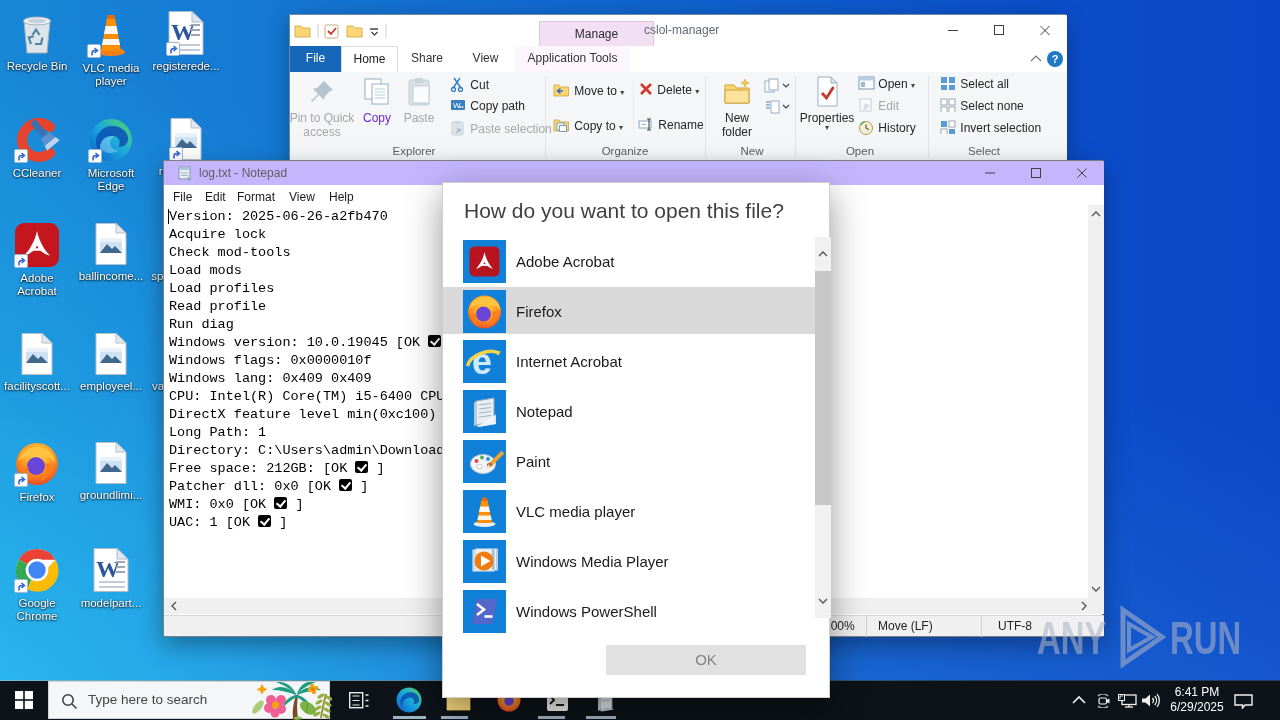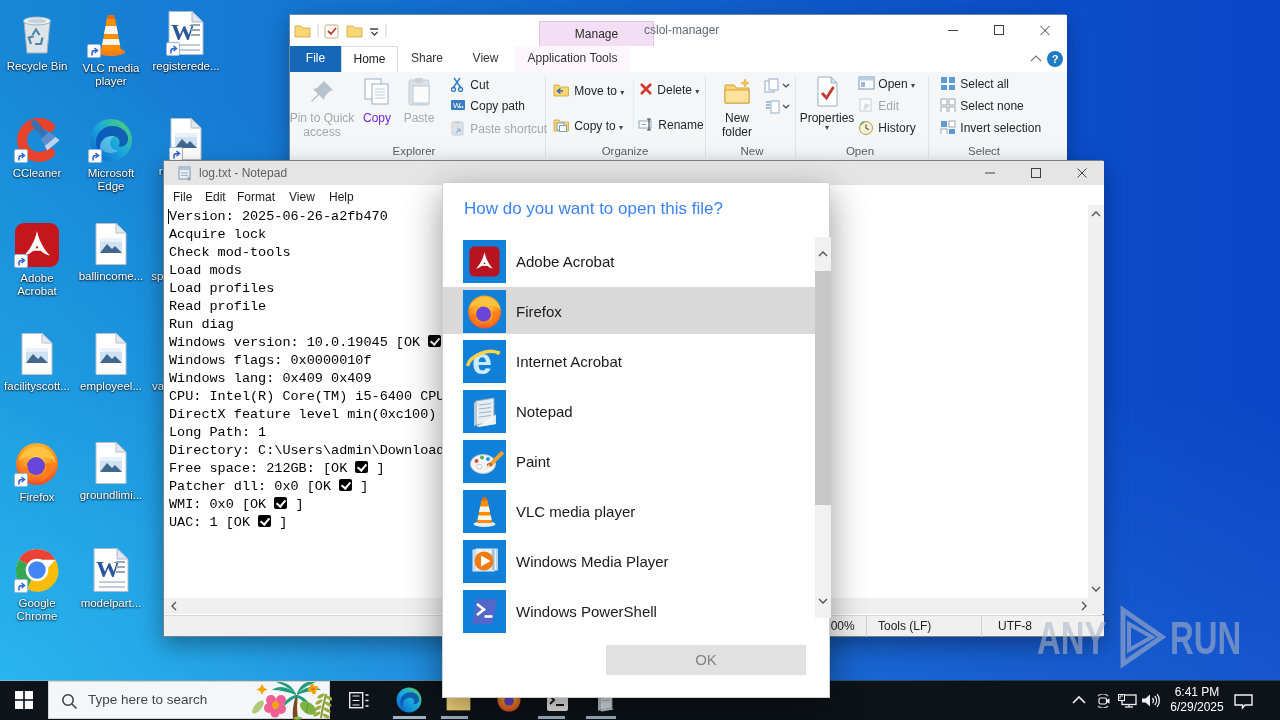--- a/index.html
+++ b/index.html
@@ -401,21 +401,21 @@
    <div style="height:22px;"><svg width="17" height="14" style="vertical-align:-2px;">
             <rect x="1" y="2" width="14" height="10" rx="1" fill="#3a7ec2"></rect>
             <text x="3" y="10" fill="#fff" font-size="8" font-family="Liberation Sans">W</text>
             <circle cx="10" cy="9" r="0.9" fill="#fff"></circle>
             <circle cx="12.5" cy="9" r="0.9" fill="#fff"></circle>
           </svg> <span style="color:#262626;">Copy path</span></div>
    <div style="height:22px;"><svg width="17" height="16" style="vertical-align:-3px;" opacity="0.55">
             <rect x="2" y="2" width="11" height="13" rx="1" fill="#c9d4de" stroke="#9fb0bf"></rect>
             <rect x="5" y="1" width="5" height="3" fill="#aebccb"></rect>
             <path d="M6 13 l4 -4 M10 9 l0 3 M10 9 l-3 0" stroke="#4c7fb0" stroke-width="1.2"></path>
-          </svg> <span style="color:#a6a6a6;">Paste shortcut</span></div>
+          </svg> <span style="color:#a6a6a6;">Paste selection</span></div>
   </div>
 
   <div class="abs" style="left:263px;top:4px;width:80px;color:#262626;">
    <div style="height:32px;padding-top:6px;"><svg width="18" height="15" style="vertical-align:-2px;">
             <path d="M1 3 h5 l1.5 2 h8 v9 h-14.5 Z" fill="#fbd56f" stroke="#cfa23c" stroke-width="0.8"></path>
             <path d="M10 9 h-5 M7.5 6.5 L4.5 9 l3 2.5" fill="none" stroke="#2e6fbd" stroke-width="1.5"></path>
           </svg> Move to <span style="font-size:8px;color:#444;">▾</span></div>
    <div style="height:32px;padding-top:9px;"><svg width="18" height="15" style="vertical-align:-2px;">
             <path d="M1 3 h5 l1.5 2 h8 v9 h-14.5 Z" fill="#fbd56f" stroke="#cfa23c" stroke-width="0.8"></path>
             <rect x="4" y="6" width="7" height="7" fill="#fff" stroke="#7ba0c8"></rect>
@@ -511,21 +511,21 @@
   <div class="abs" style="left:432px;top:73px;width:60px;text-align:center;color:#5d5d5d;font-size:11.5px;">New</div>
   <div class="abs" style="left:540px;top:73px;width:60px;text-align:center;color:#5d5d5d;font-size:11.5px;">Open</div>
   <div class="abs" style="left:664px;top:73px;width:60px;text-align:center;color:#5d5d5d;font-size:11.5px;">Select</div>
  </div>
 
  <div class="abs" style="left:0;top:148px;width:777px;height:430px;background:#fff;"></div>
 </div>
 
 <div id="notepad" class="win" style="left:163px; top:160px; width:940px; height:477px; z-index:20; border:1px solid #7a7f87; box-shadow:0 8px 22px rgba(0,0,0,0.35);">
 
- <div class="abs" style="left:0;top:0;width:940px;height:24px;background:#e5e5e5;">
+ <div class="abs" style="left:0;top:0;width:940px;height:24px;background:#c4b5fd;">
   <svg class="abs" style="left:13px;top:4px;" width="16" height="16">
         <rect x="2" y="2" width="11" height="12" fill="#e8edf2" stroke="#7d97ad"></rect>
         <rect x="2" y="2" width="11" height="3" fill="#aac4da"></rect>
         <g stroke="#9fb4c6">
           <line x1="4" y1="8" x2="11" y2="8"></line>
           <line x1="4" y1="10.5" x2="11" y2="10.5"></line>
         </g>
         <path d="M10 11 l4 4 l-2.5 0.8 Z" fill="#8aa0b4"></path>
       </svg>
   <div class="abs" style="left:35px;top:5px;font-size:12px;color:#5f5f5f;">log.txt - Notepad</div>
@@ -581,28 +581,28 @@
       </svg>
   <svg class="abs" style="left:916px;top:3px;" width="8" height="10">
         <path d="M2 1 l4 4 l-4 4" fill="none" stroke="#505050" stroke-width="1.3"></path>
       </svg>
  </div>
 
  <div class="abs" style="left:0;top:454px;width:940px;height:21px;background:#f0f0f0;border-top:1px solid #d7d7d7;font-size:12px;color:#222;">
   <div class="abs" style="left:648px;top:0;width:1px;height:21px;background:#d0d0d0;"></div>
   <div class="abs" style="left:660px;top:3px;">100%</div>
   <div class="abs" style="left:702px;top:0;width:1px;height:21px;background:#d0d0d0;"></div>
-  <div class="abs" style="left:714px;top:3px;">Tools (LF)</div>
+  <div class="abs" style="left:714px;top:3px;">Move (LF)</div>
   <div class="abs" style="left:817px;top:0;width:1px;height:21px;background:#d0d0d0;"></div>
   <div class="abs" style="left:834px;top:3px;">UTF-8</div>
  </div>
 </div>
 
 <div id="dialog" class="win" style="left:442px; top:182px; width:388px; height:516px; z-index:30; box-shadow:0 12px 34px rgba(0,0,0,0.42); border:1px solid #cfcfcf; font-size:15px; color:#1a1a1a;">
- <div class="abs" style="left:21px;top:16px;font-size:17px;color:#3b82f6;">How do you want to open this file?</div>
+ <div class="abs" style="left:21px;top:16px;font-size:21px;color:#404040;">How do you want to open this file?</div>
 
  <div class="abs" style="left:0;top:104px;width:372px;height:47px;background:#d9d9d9;"></div>
 
  <div class="abs" style="left:20px;top:57px;width:43px;height:43px;">
   <svg width="43" height="43">
         <rect width="43" height="43" fill="#1080d8"></rect>
         <rect x="6.5" y="6.5" width="30" height="30" rx="5" fill="#b8141f"></rect>
         <path d="M21.5 12 C20.2 18.5 16.5 25.5 13 28.8 C16 28.4 19.5 26 21.5 22.3 C23.5 26 27 28.4 30 28.8 C26.5 25.5 22.8 18.5 21.5 12 Z" fill="#fff"></path>
         <path d="M17 25 H26" stroke="#fff" stroke-width="1.8"></path>
       </svg>

